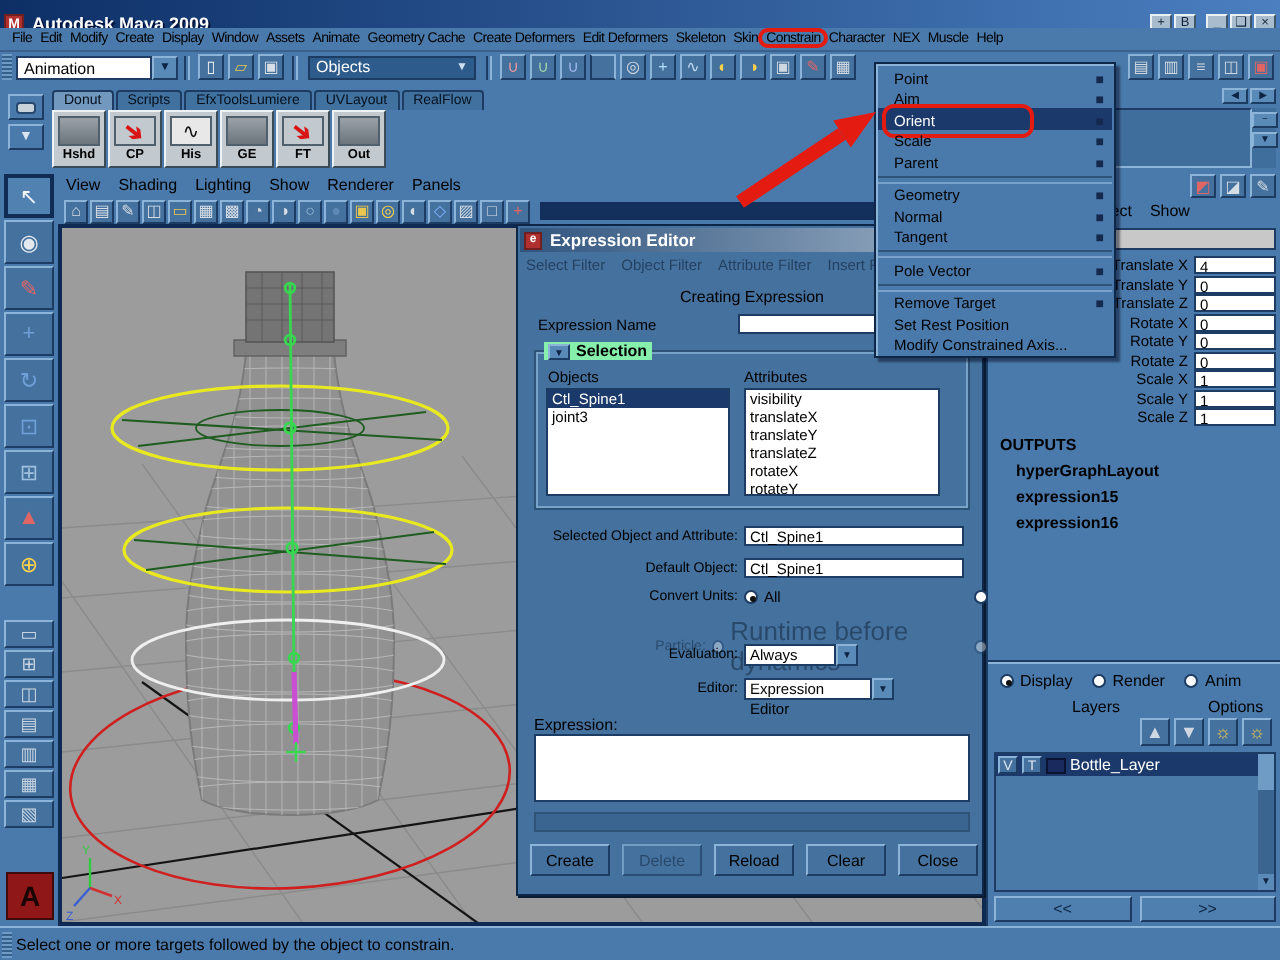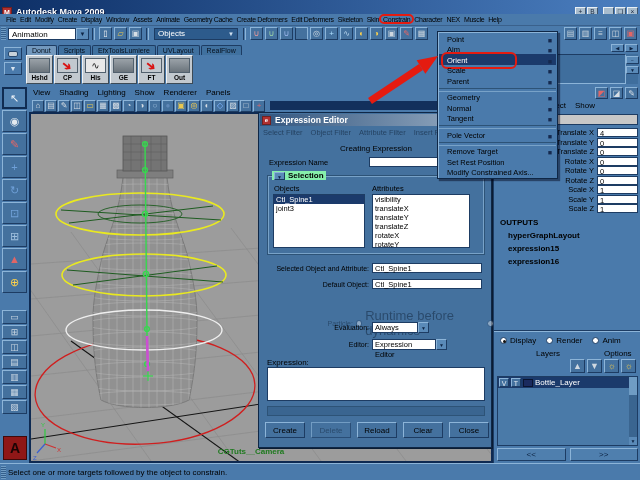--- a/index.html
+++ b/index.html
@@ -691,21 +691,20 @@
 
           <g font-size="6" font-family="Liberation Sans, sans-serif">
             <line x1="14" y1="330" x2="14" y2="315" stroke="#2ecc40" stroke-width="1.2"></line>
             <text x="10" y="313" fill="#2ecc40">Y</text>
             <line x1="14" y1="330" x2="25" y2="334" stroke="#d03030" stroke-width="1.2"></line>
             <text x="26" y="338" fill="#d03030">X</text>
             <line x1="14" y1="330" x2="6" y2="339" stroke="#3a5fd0" stroke-width="1.2"></line>
             <text x="2" y="346" fill="#3a5fd0">Z</text>
           </g>
         </svg>
-        <div id="camera-label">CGTuts__Camera</div>
       </div>
     </div>
 
     <div id="rightpanel">
       <div class="cb-toggles">
 
           <div class="cb-toggle raised">
             <span style="color: rgb(224, 102, 102);">◩</span>
           </div>
 
@@ -914,20 +913,26 @@
     </div>
 
     <div class="ee-row" style="top:150px">
       <span class="lbl">Selected Object and Attribute:</span>
       <span class="ee-field" style="width:110px">Ctl_Spine1</span>
     </div>
     <div class="ee-row" style="top:166px">
       <span class="lbl">Default Object:</span>
       <span class="ee-field" style="width:110px">Ctl_Spine1</span>
     </div>
+    <div class="ee-row" style="top:181px">
+      <span class="lbl">Convert Units:</span>
+      <span class="radio on" style="margin-right:3px"></span>
+      <span style="font-size:7.5px">All</span>
+      <span class="radio radio-partial"></span>
+    </div>
     <div class="ee-row dim" style="top:195px">
       <span class="lbl">Particle:</span>
       <span class="radio" style="margin-right:3px;opacity:.6"></span>
       <span style="font-size:13px">Runtime before dynamics</span>
       <span class="radio radio-partial" style="opacity:.6"></span>
     </div>
     <div class="ee-row" style="top:209px">
       <span class="lbl">Evaluation:</span>
       <span class="ee-dd">
         <span class="val" style="width:46px">Always</span>

